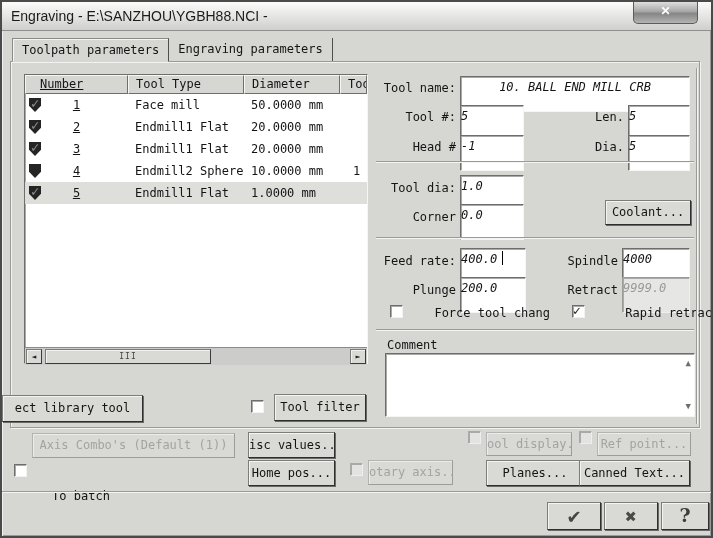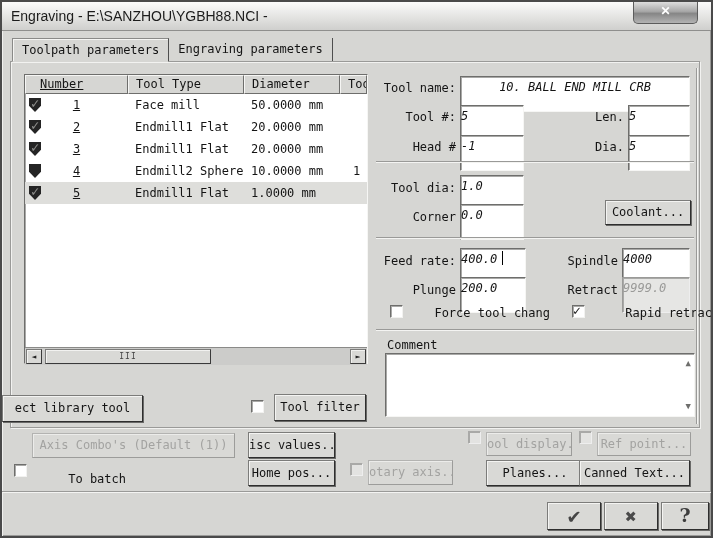--- a/index.html
+++ b/index.html
@@ -218,21 +218,21 @@
   <div class="sep-v" style="left:694px;top:66px;height:356px"></div>
 
   <div class="btn disabled" style="left:30px;top:431px;width:203px;height:25px;line-height:23px">Axis Combo's (Default (1))</div>
   <div class="btn" style="left:246px;top:430px;width:87px;height:26px;line-height:24px">isc values..</div>
   <span class="cb disabled" style="left:466px;top:429px"></span>
   <div class="btn disabled" style="left:484px;top:430px;width:86px;height:24px;line-height:22px">ool display.</div>
   <span class="cb disabled" style="left:577px;top:429px"></span>
   <div class="btn disabled" style="left:595px;top:430px;width:94px;height:24px;line-height:22px">Ref point...</div>
 
   <span class="cb" style="left:12px;top:462px"></span>
-  <div class="lbl" style="left:34px;top:470px;width:90px;text-align:right">To batch</div>
+  <div class="lbl" style="left:34px;top:487px;width:90px;text-align:center">To batch</div>
   <div class="btn" style="left:246px;top:458px;width:87px;height:26px;line-height:24px">Home pos...</div>
   <span class="cb disabled" style="left:348px;top:461px"></span>
   <div class="btn disabled" style="left:366px;top:458px;width:85px;height:25px;line-height:23px">otary axis..</div>
   <div class="btn" style="left:484px;top:458px;width:98px;height:26px;line-height:24px">Planes...</div>
   <div class="btn" style="left:577px;top:458px;width:111px;height:26px;line-height:24px">Canned Text...</div>
 
   <div class="sep-h" style="left:0px;top:489px;width:713px"></div>
 
   <div class="big-btn" style="left:545px;width:54px">
     <span class="glyph-ok">✔</span>

